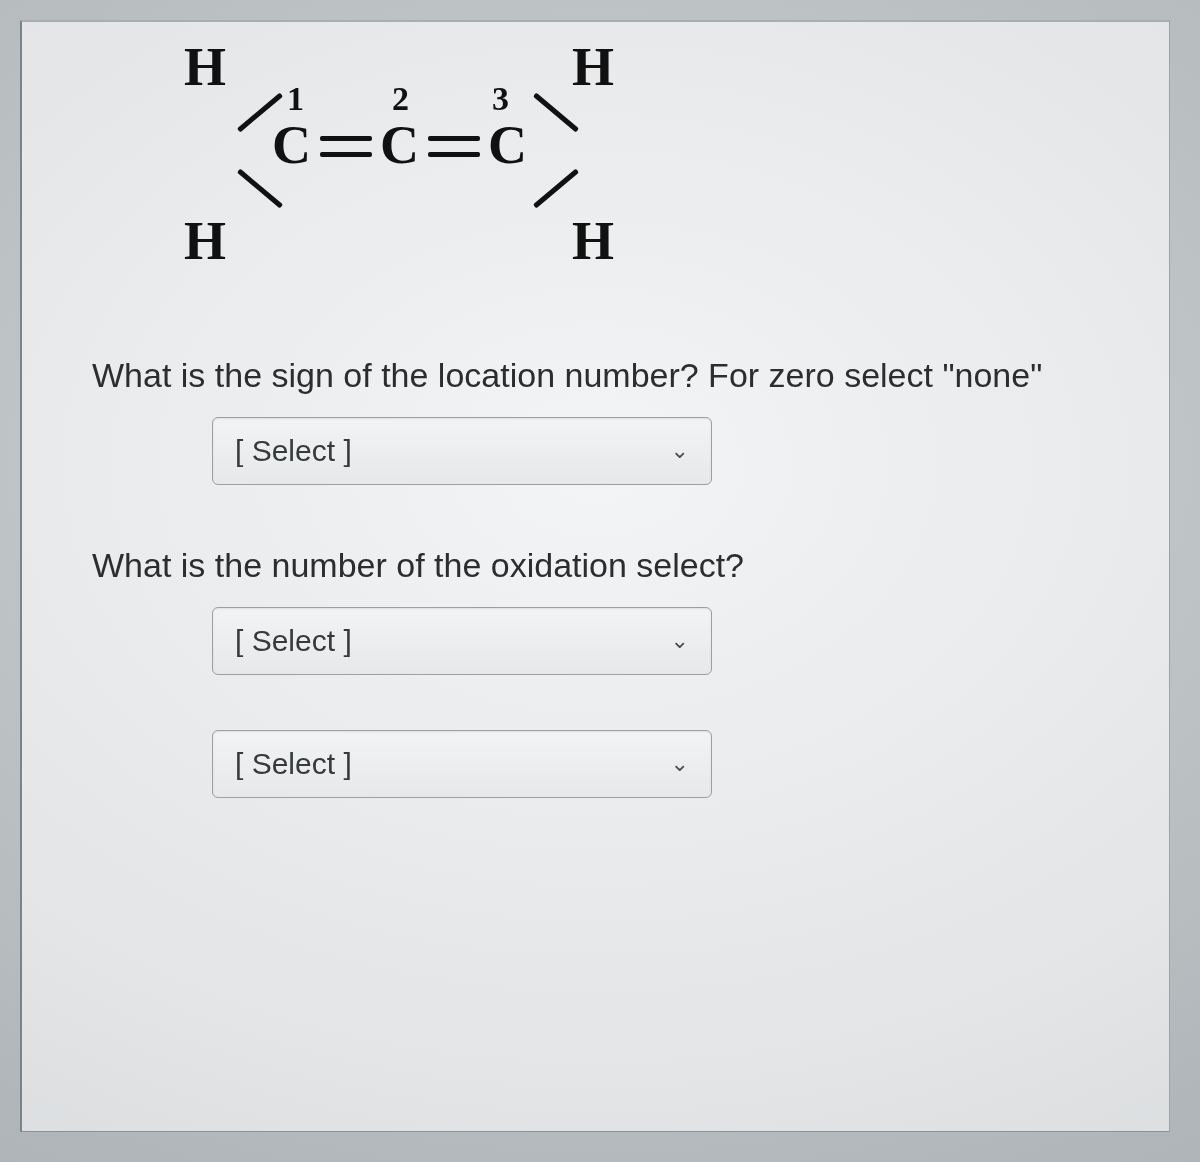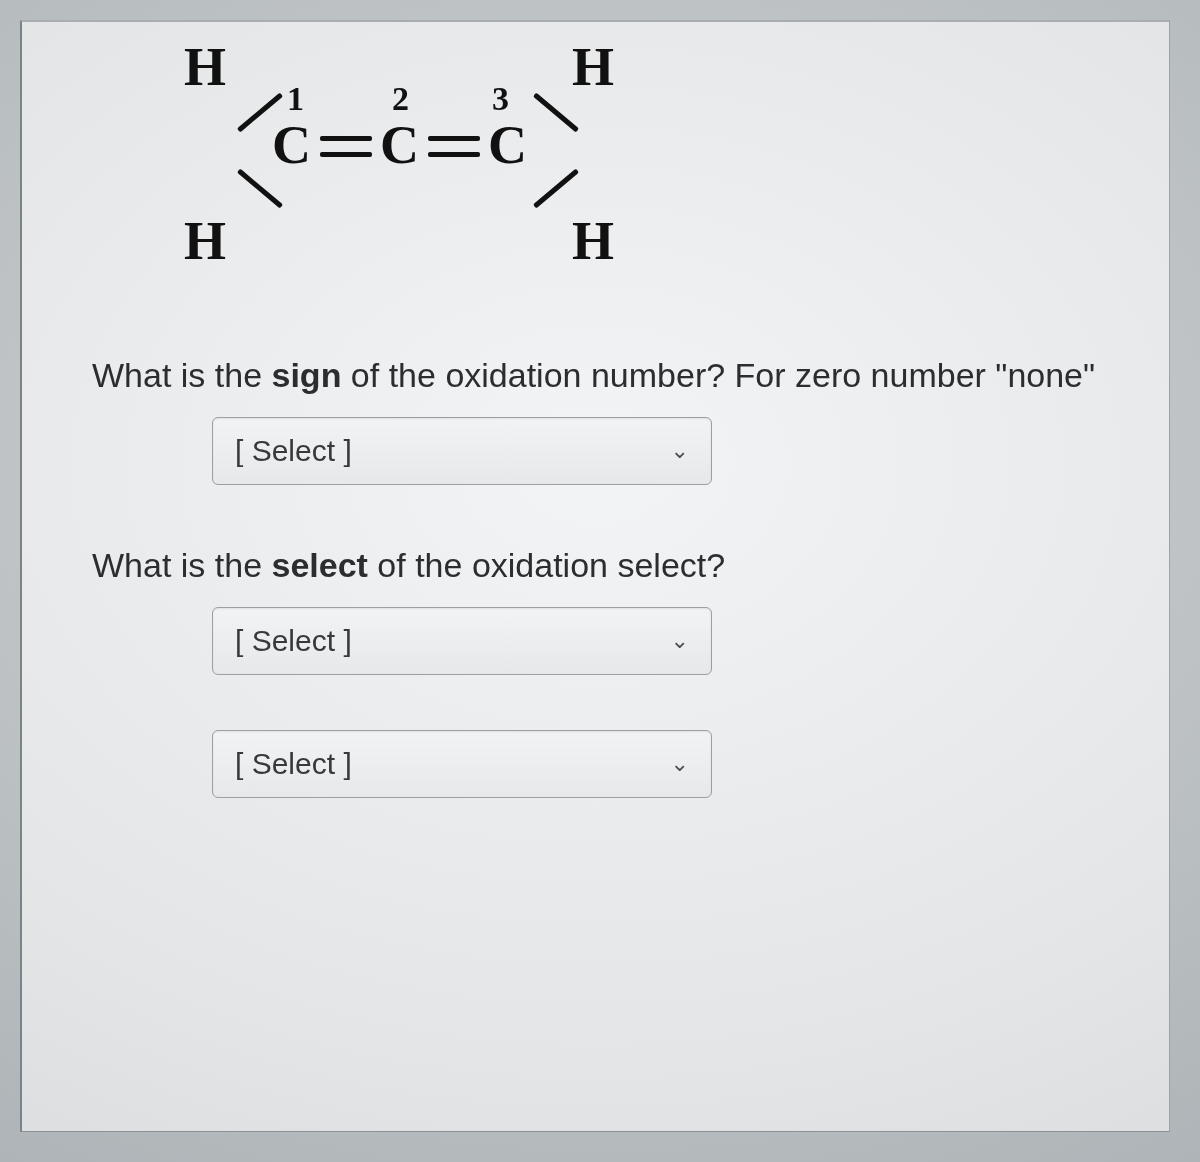--- a/index.html
+++ b/index.html
@@ -84,21 +84,21 @@
   .molecule .wTR { left: 396px; top: 60px; transform: rotate(40deg); }
   .molecule .wBR { left: 396px; top: 136px; transform: rotate(-40deg); }
 
   
   .question {
     font-size: 34px;
     line-height: 1.5;
     color: #2b2d2f;
     margin: 0 0 16px 0;
   }
-  .question strong { font-weight: 700; }
+  .question strong { font-weight: 400; }
 
   .select {
     display: flex;
     align-items: center;
     justify-content: space-between;
     width: 500px;
     height: 68px;
     margin: 14px 0 55px 120px;
     padding: 16px 22px;
     box-sizing: border-box;
@@ -141,31 +141,31 @@
       <span class="atom hBR">H</span>
 
       <span class="bond-line wedge wTL"></span>
       <span class="bond-line wedge wBL"></span>
       <span class="bond-line wedge wTR"></span>
       <span class="bond-line wedge wBR"></span>
     </div>
 
     <div class="q-block">
       <p class="question">
-        <span>What is the </span><strong>sign</strong><span> of the oxidation number?  For zero number "none"</span>
+        <span>What is the </span><strong>sign</strong><span> of the location number?  For zero select "none"</span>
       </p>
       <div class="select">
         <span>[ Select ]</span>
         <span class="chev">⌄</span>
       </div>
     </div>
 
     <div class="q-block">
       <p class="question">
-        <span>What is the </span><strong>select</strong><span> of the oxidation select?</span>
+        <span>What is the </span><strong>number</strong><span> of the oxidation select?</span>
       </p>
       <div class="select">
         <span>[ Select ]</span>
         <span class="chev">⌄</span>
       </div>
     </div>
 
     <div class="q-block">
       <div class="select">
         <span>[ Select ]</span>

